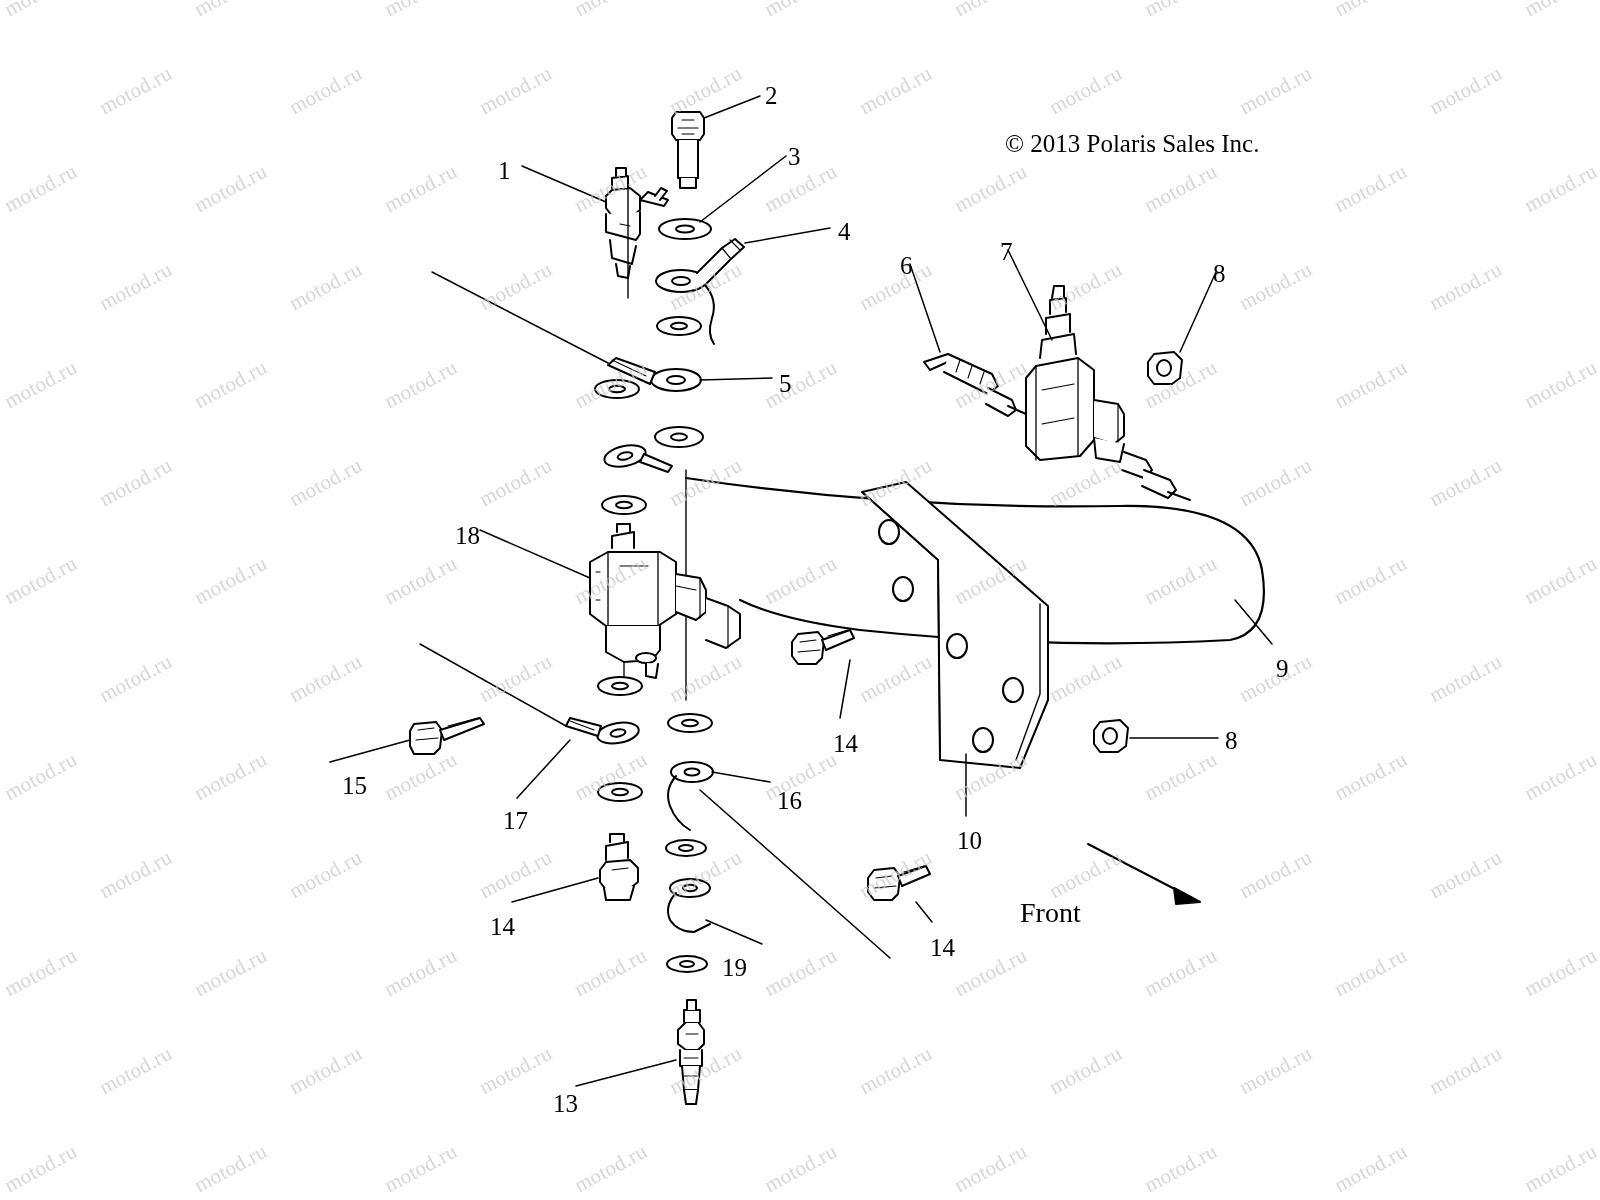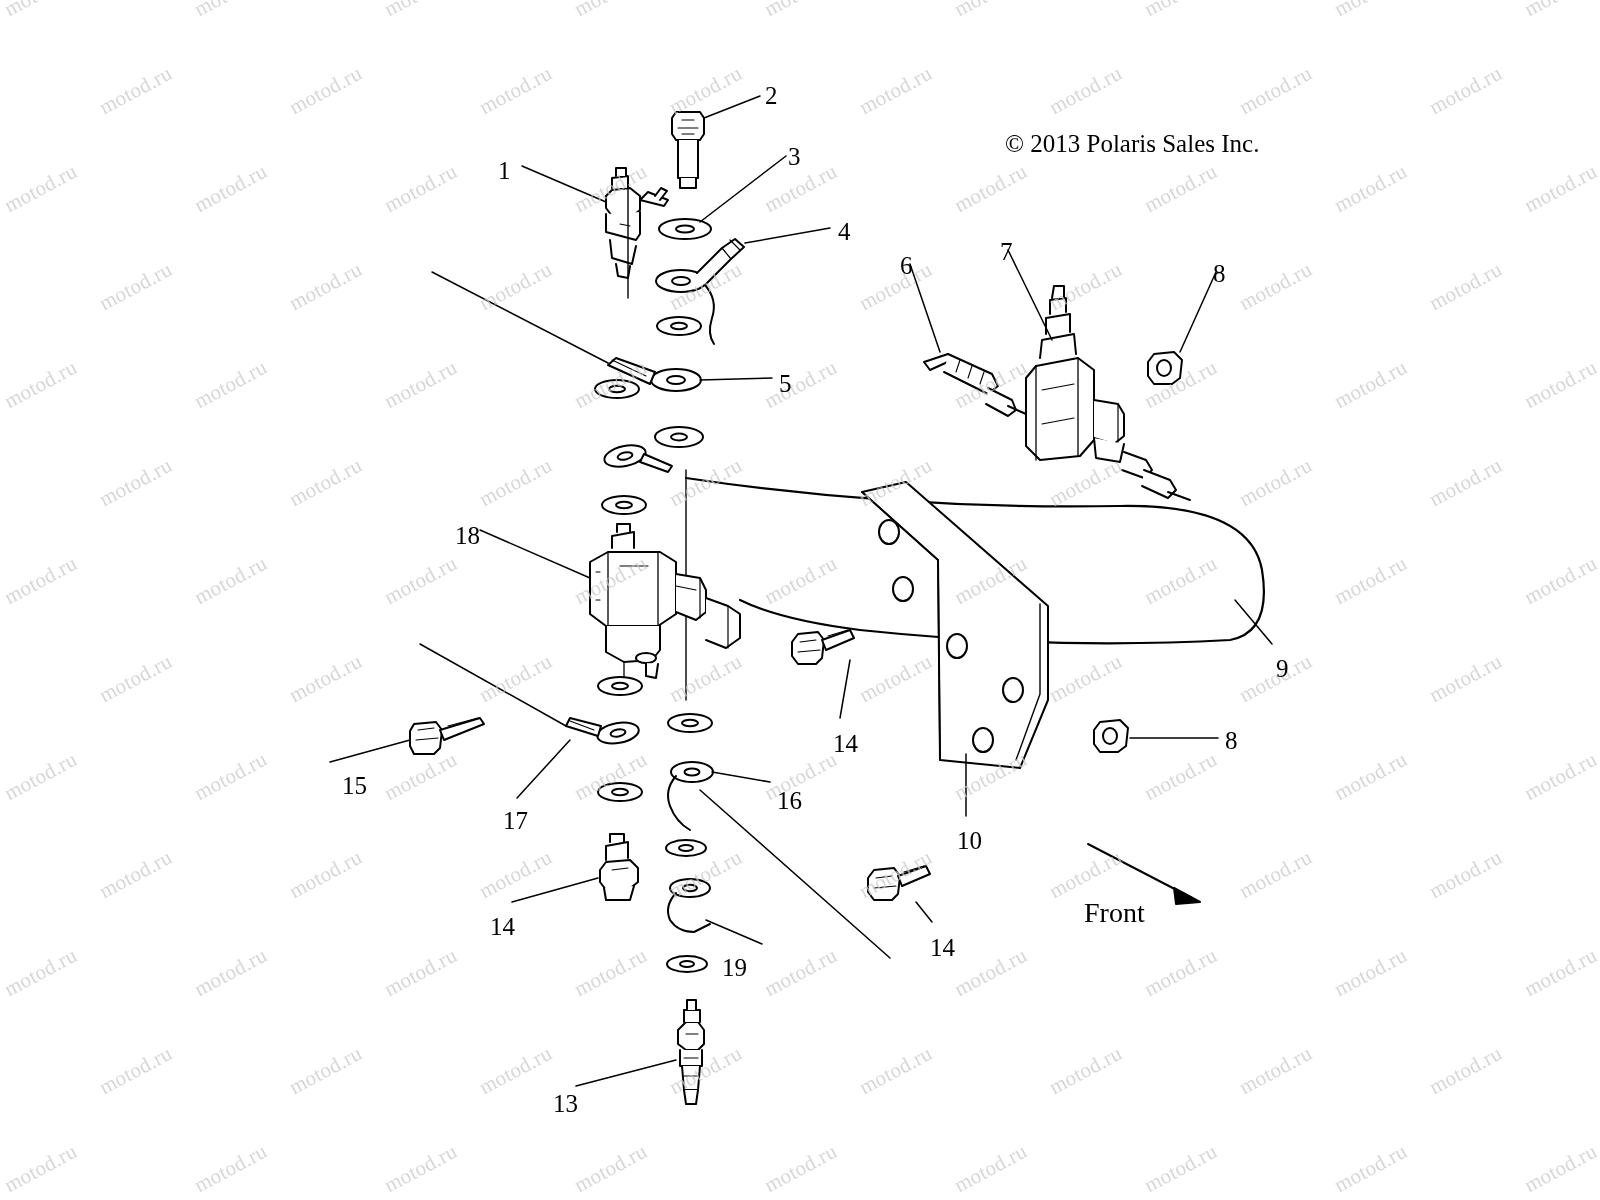--- a/index.html
+++ b/index.html
@@ -486,15 +486,15 @@
       <div class="callout" style="left: 777px; top: 787px;">16</div>
       <div class="callout" style="left: 957px; top: 827px;">10</div>
       <div class="callout" style="left: 490px; top: 913px;">14</div>
       <div class="callout" style="left: 930px; top: 934px;">14</div>
       <div class="callout" style="left: 722px; top: 954px;">19</div>
       <div class="callout" style="left: 553px; top: 1090px;">13</div>
     </div>
 
   <div class="copyright" style="left:1005px; top:130px;">© 2013 Polaris Sales Inc.</div>
 
-  <div class="frontlabel" style="left:1084px; top:897px;">Front</div>
+  <div class="frontlabel" style="left:1020px; top:897px;">Front</div>
 
 </div>
 
 </body></html>

